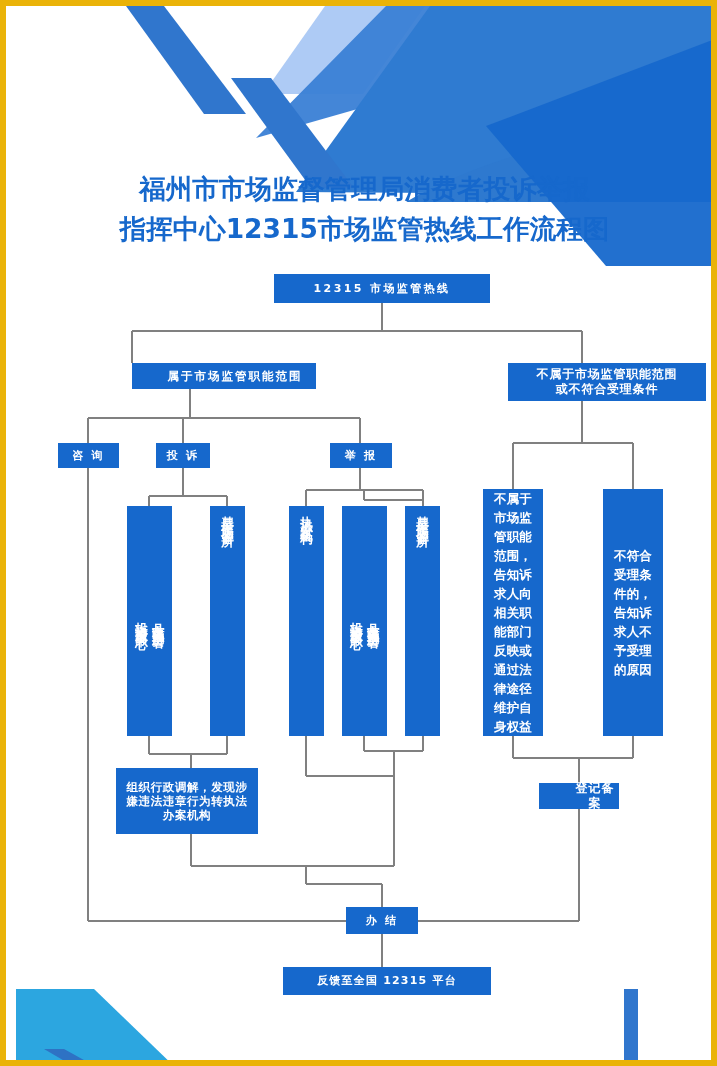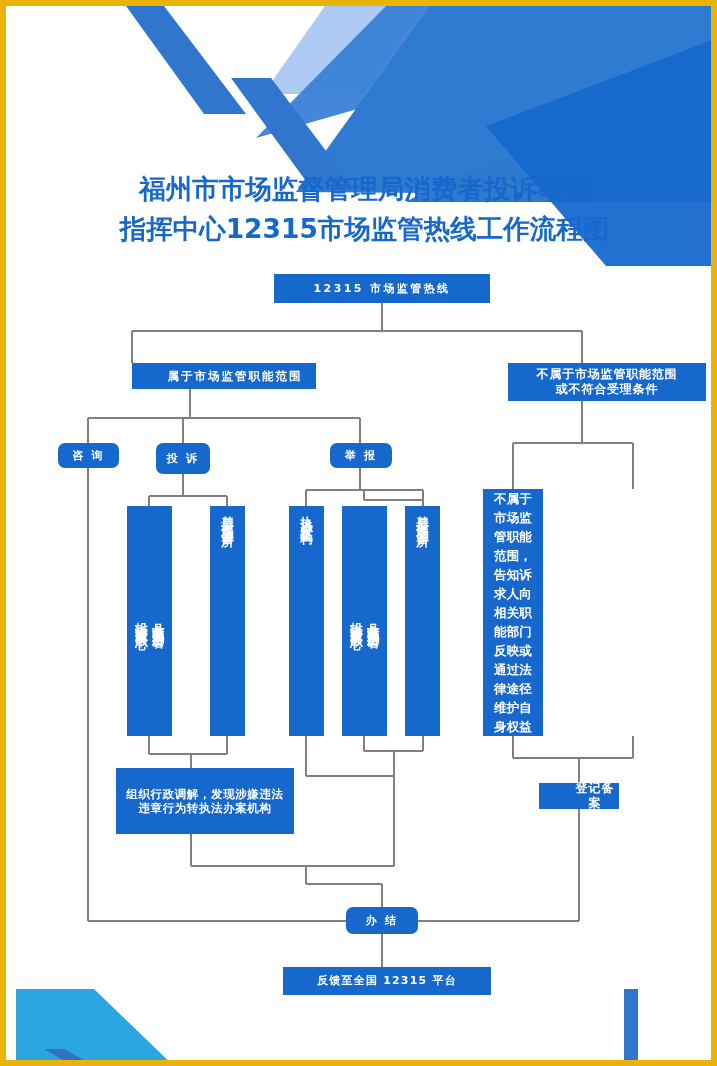--- a/index.html
+++ b/index.html
@@ -42,21 +42,21 @@
     font-weight:bold;
     display:flex;
     align-items:center;
     justify-content:center;
     text-align:center;
     box-sizing:border-box;
     line-height:1.22;
   }
   .node.h{ font-size:11px; letter-spacing:2.4px; }
   .node.h2{ font-size:12px; letter-spacing:0.6px; }
-  .node.small{ font-size:11px; letter-spacing:2.2px;border-radius:7px; }
+  .node.small{ font-size:11px; letter-spacing:2.2px; }
   .node.body{ font-size:11.5px; letter-spacing:0.5px; }
 
   
   .vnode{
     position:absolute;
     background:#1668CC;
     color:#fff;
     font-weight:bold;
     box-sizing:border-box;
     display:flex;
@@ -206,21 +206,21 @@
 
     <div class="node h" style="left:268px;top:268px;width:216px;height:29px;">12315 市场监管热线</div>
 
     <div class="node h" style="left:126px;top:357px;width:184px;height:26px;font-size:11.5px;letter-spacing:2px;padding-left:22px;">属于市场监管职能范围</div>
 
     <div class="node h2" style="left:502px;top:357px;width:198px;height:38px;white-space:pre-line;letter-spacing:0.8px;">不属于市场监管职能范围
 或不符合受理条件</div>
 
     <div class="node small" style="left:52px;top:437px;width:61px;height:25px;">咨 询</div>
 
-    <div class="node small" style="left:150px;top:437px;width:54px;height:31px;">投 诉</div>
+    <div class="node small" style="left:150px;top:437px;width:54px;height:25px;">投 诉</div>
 
     <div class="node small" style="left:324px;top:437px;width:62px;height:25px;">举 报</div>
 
     <div class="vnode" style="left:121px;top:500px;width:45px;height:230px;">
       <div class="vwrap">
         <span class="vcol">县市区局消费者</span>
         <span class="vcol">投诉举报服务中心</span>
       </div>
     </div>
 
@@ -238,22 +238,23 @@
         <span class="vcol">投诉举报服务中心</span>
       </div>
     </div>
 
     <div class="vnode" style="left:399px;top:500px;width:35px;height:230px;">
       <span class="vtext">基层市场监管所</span>
     </div>
 
     <div class="vbox-para" style="left:477px;top:483px;width:60px;height:247px;">不属于市场监管职能范围，告知诉求人向相关职能部门反映或通过法律途径维护自身权益</div>
 
-
-    <div class="node body" style="left:110px;top:762px;width:178px;height:66px;padding:0 6px;letter-spacing:0.6px;">组织行政调解，发现涉嫌违法违章行为转执法办案机构</div>
+    <div class="vbox-para" style="left:597px;top:483px;width:60px;height:247px;">不符合受理条件的，告知诉求人不予受理的原因</div>
+
+    <div class="node body" style="left:110px;top:762px;width:142px;height:66px;padding:0 6px;letter-spacing:0.6px;">组织行政调解，发现涉嫌违法违章行为转执法办案机构</div>
 
     <div class="node h2" style="left:533px;top:777px;width:80px;height:26px;letter-spacing:1px;padding-left:32px;">登记备案</div>
 
     <div class="node small" style="left:340px;top:901px;width:72px;height:27px;">办 结</div>
 
     <div class="node h2" style="left:277px;top:961px;width:208px;height:28px;letter-spacing:1.2px;font-size:11px;">反馈至全国 12315 平台</div>
 
   </div>
 
   <svg id="deco-bottom" viewBox="0 0 717 1066">

